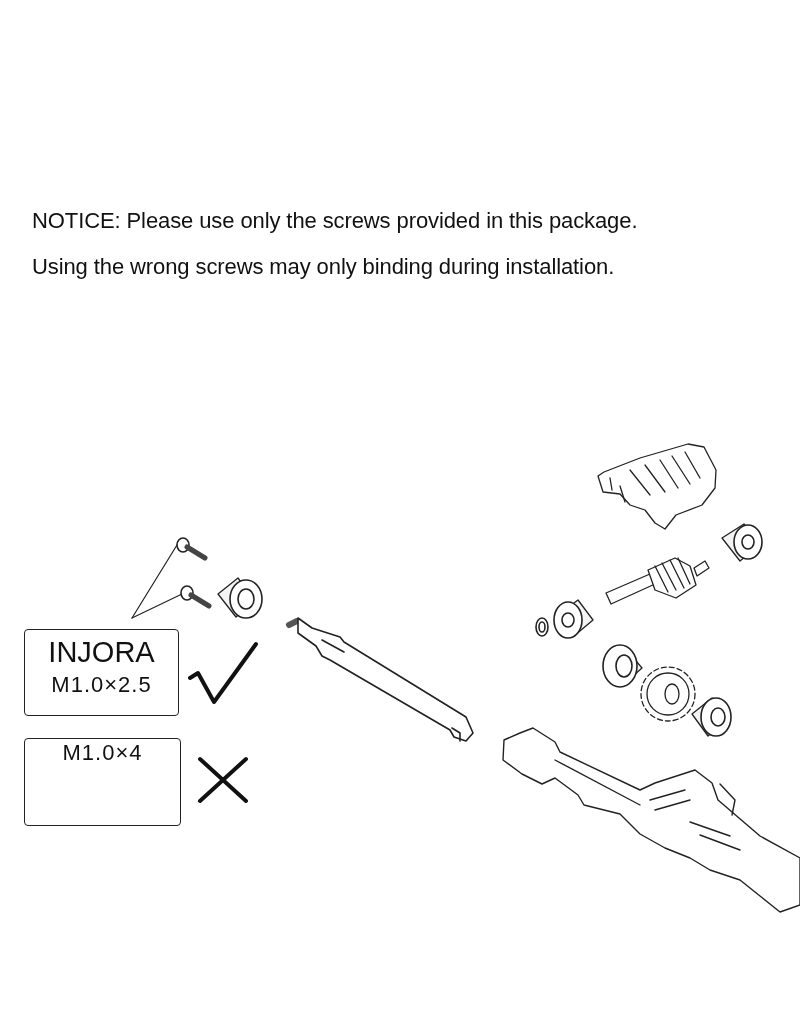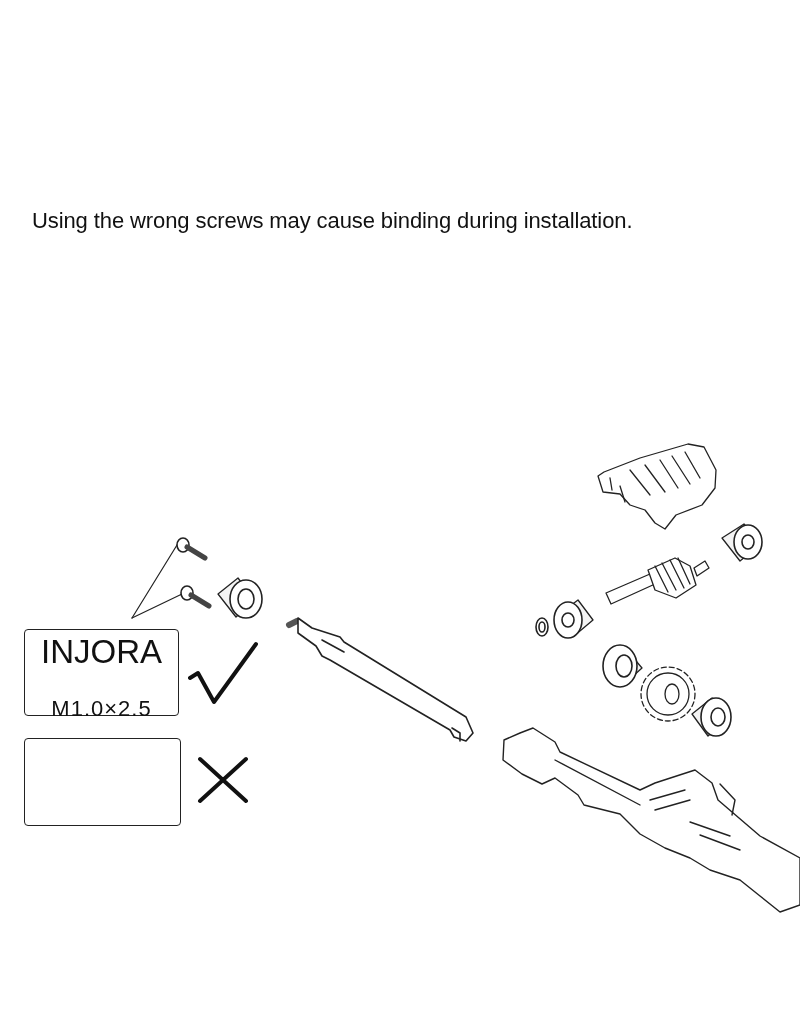--- a/index.html
+++ b/index.html
@@ -1,31 +1,32 @@
 <!DOCTYPE html>
 <html><head>
 <meta charset="utf-8">
 <style>
   html,body{margin:0;padding:0;background:#fff;}
   body{width:800px;height:1024px;position:relative;overflow:hidden;font-family:"Liberation Sans",sans-serif;color:#111;}
   .notice{position:absolute;left:32px;top:198px;width:760px;}
   .notice p{margin:0;font-size:22px;line-height:46px;letter-spacing:-0.1px;}
   .label-box{position:absolute;border:1.5px solid #222;border-radius:4px;background:#fff;text-align:center;}
-  .label-box .brand{display:block;font-size:33px;font-weight:400;line-height:38px;margin-top:3px;}
-  .label-box .spec{display:block;font-size:22px;line-height:28px;letter-spacing:1px;margin-top:24px;}
+  .label-box .brand{display:block;font-size:29px;font-weight:400;line-height:38px;margin-top:3px;}
+  .label-box .spec{display:block;font-size:22px;line-height:28px;letter-spacing:1px;}
   #injora-box{left:24px;top:629px;width:153px;height:85px;}
   #stock-box{left:24px;top:738px;width:155px;height:86px;}
   .mark{position:absolute;}
   svg.art{position:absolute;left:0;top:0;}
 </style>
 </head>
 <body>
 
 <div class="notice">
-  <p>Using the wrong screws may cause binding during installation.</p>
+  <p>NOTICE: Please use only the screws provided in this package.</p>
+  <p>Using the wrong screws may only binding during installation.</p>
 </div>
 
 <svg class="art" width="800" height="1024" viewBox="0 0 800 1024" fill="none" stroke="#222" stroke-width="1.6" stroke-linecap="round" stroke-linejoin="round">
 
   <g stroke-width="1.2">
     <line x1="132" y1="618" x2="177" y2="545"></line>
     <line x1="132" y1="618" x2="182" y2="594"></line>
   </g>
 
   <g>
@@ -107,17 +108,18 @@
 <div id="injora-box" class="label-box">
   <span class="brand">INJORA</span>
   <span class="spec">M1.0×2.5</span>
 </div>
 
 <svg class="mark" style="left:188px;top:640px;" width="72" height="68" viewBox="0 0 72 68">
   <path d="M2 38 L10 33 L26 62 L68 4" fill="none" stroke="#111" stroke-width="4" stroke-linecap="round" stroke-linejoin="round"></path>
 </svg>
 
 <div id="stock-box" class="label-box">
+  <span class="spec">M1.0×4</span>
 </div>
 
 <svg class="mark" style="left:196px;top:755px;" width="54" height="50" viewBox="0 0 54 50">
   <path d="M4 4 L50 46 M50 4 L4 46" fill="none" stroke="#111" stroke-width="4" stroke-linecap="round"></path>
 </svg>
 
 </body></html>

